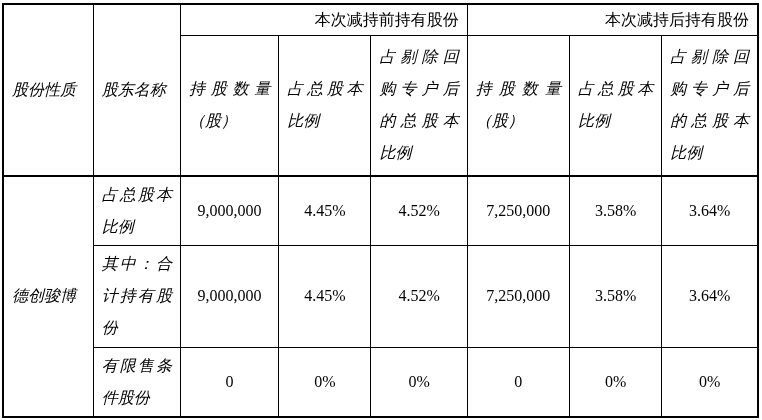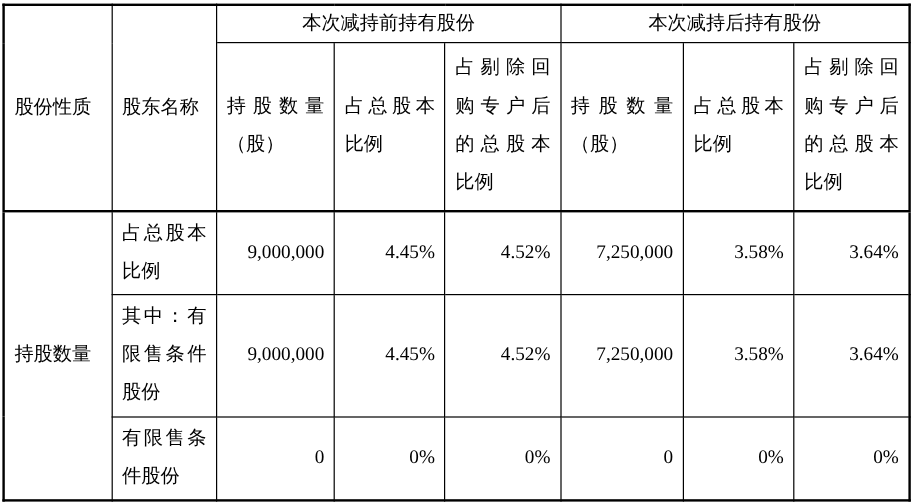--- a/index.html
+++ b/index.html
@@ -22,39 +22,40 @@
     border-collapse: collapse;
     table-layout: fixed;
     width: 757px;
     border: 2px solid #000000;
     font-size: 16px;
     color: #000000;
   }
   th, td {
     border: 1px solid #000000;
     font-weight: normal;
-    text-align: center;
+    text-align: right;
     vertical-align: middle;
     padding: 2px 8px;
     line-height: 2.0;
     overflow: hidden;
     word-break: normal;
   }
   thead { border-bottom: 2px solid #000000; }
   tr.hrow1 { height: 30px; }
   tr.hrow1 th { line-height: 26px; }
   tr.hrow2 { height: 140px; }
   tr.brow1 { height: 68px; }
   tr.brow2 { height: 102px; }
   tr.brow3 { height: 68px; }
   .jc {
     text-align: justify;
     text-justify: inter-ideograph;
+    font-style: italic;
   }
-  td.num { text-align: right; }
+  td.num { text-align: center; }
 </style>
 </head>
 <body>
 
 <div class="page">
   <table class="shareholding">
     <colgroup>
       <col style="width:90px">
       <col style="width:87px">
       <col style="width:98px">
@@ -75,31 +76,31 @@
         <th class="jc">持股数量（股）</th>
         <th class="jc">占总股本比例</th>
         <th class="jc">占剔除回购专户后的总股本比例</th>
         <th class="jc">持股数量（股）</th>
         <th class="jc">占总股本比例</th>
         <th class="jc">占剔除回购专户后的总股本比例</th>
       </tr>
     </thead>
     <tbody>
       <tr class="brow1">
-        <td rowspan="3" class="jc">持股数量</td>
+        <td rowspan="3" class="jc">德创骏博</td>
         <td class="jc">占总股本比例</td>
         <td class="num">9,000,000</td>
         <td class="num">4.45%</td>
         <td class="num">4.52%</td>
         <td class="num">7,250,000</td>
         <td class="num">3.58%</td>
         <td class="num">3.64%</td>
       </tr>
       <tr class="brow2">
-        <td class="jc">其中：有限售条件股份</td>
+        <td class="jc">其中：合计持有股份</td>
         <td class="num">9,000,000</td>
         <td class="num">4.45%</td>
         <td class="num">4.52%</td>
         <td class="num">7,250,000</td>
         <td class="num">3.58%</td>
         <td class="num">3.64%</td>
       </tr>
       <tr class="brow3">
         <td class="jc">有限售条件股份</td>
         <td class="num">0</td>

